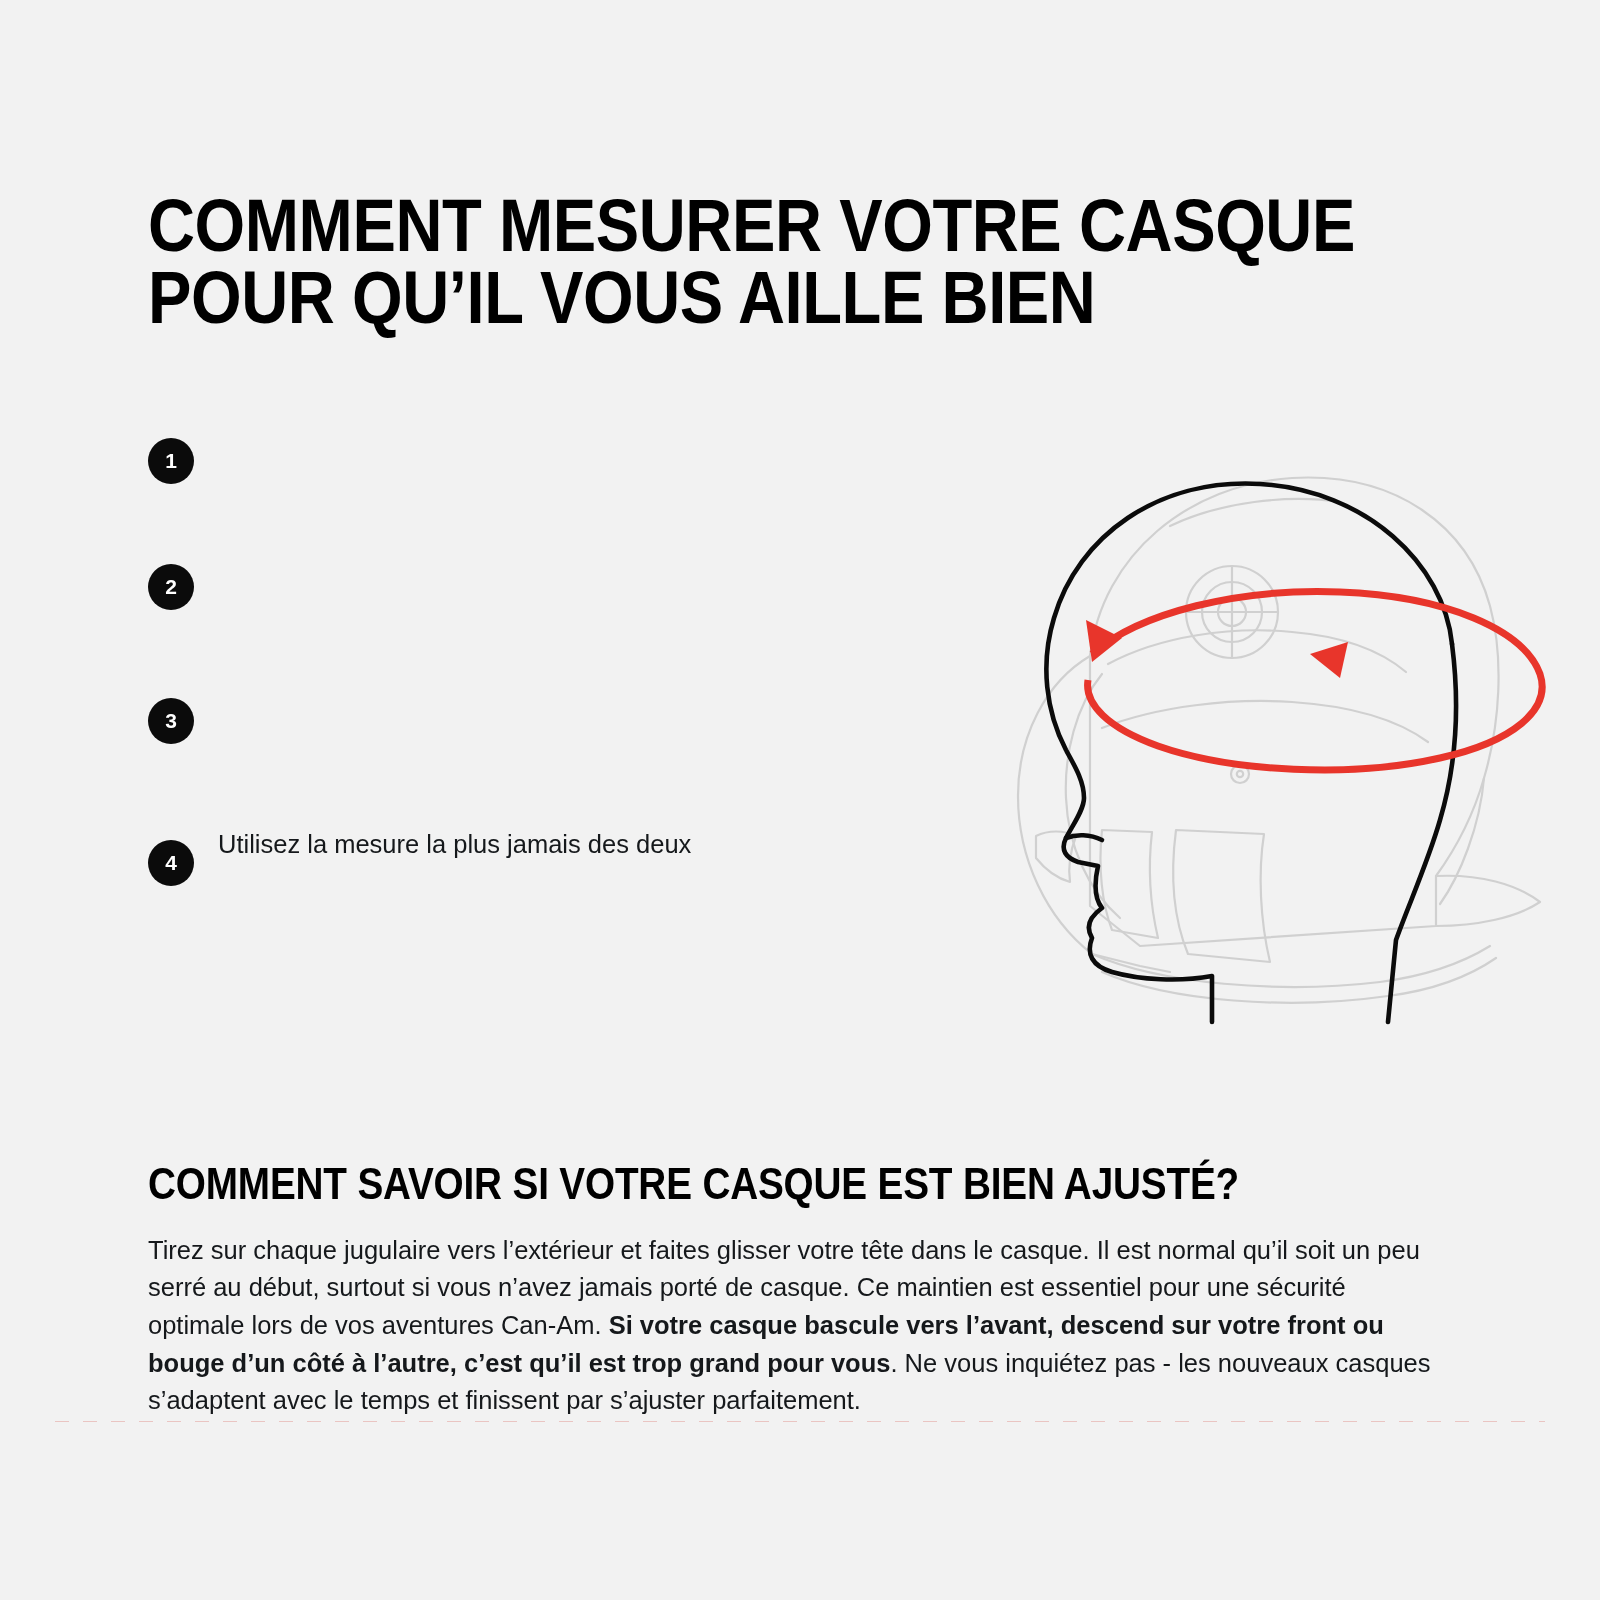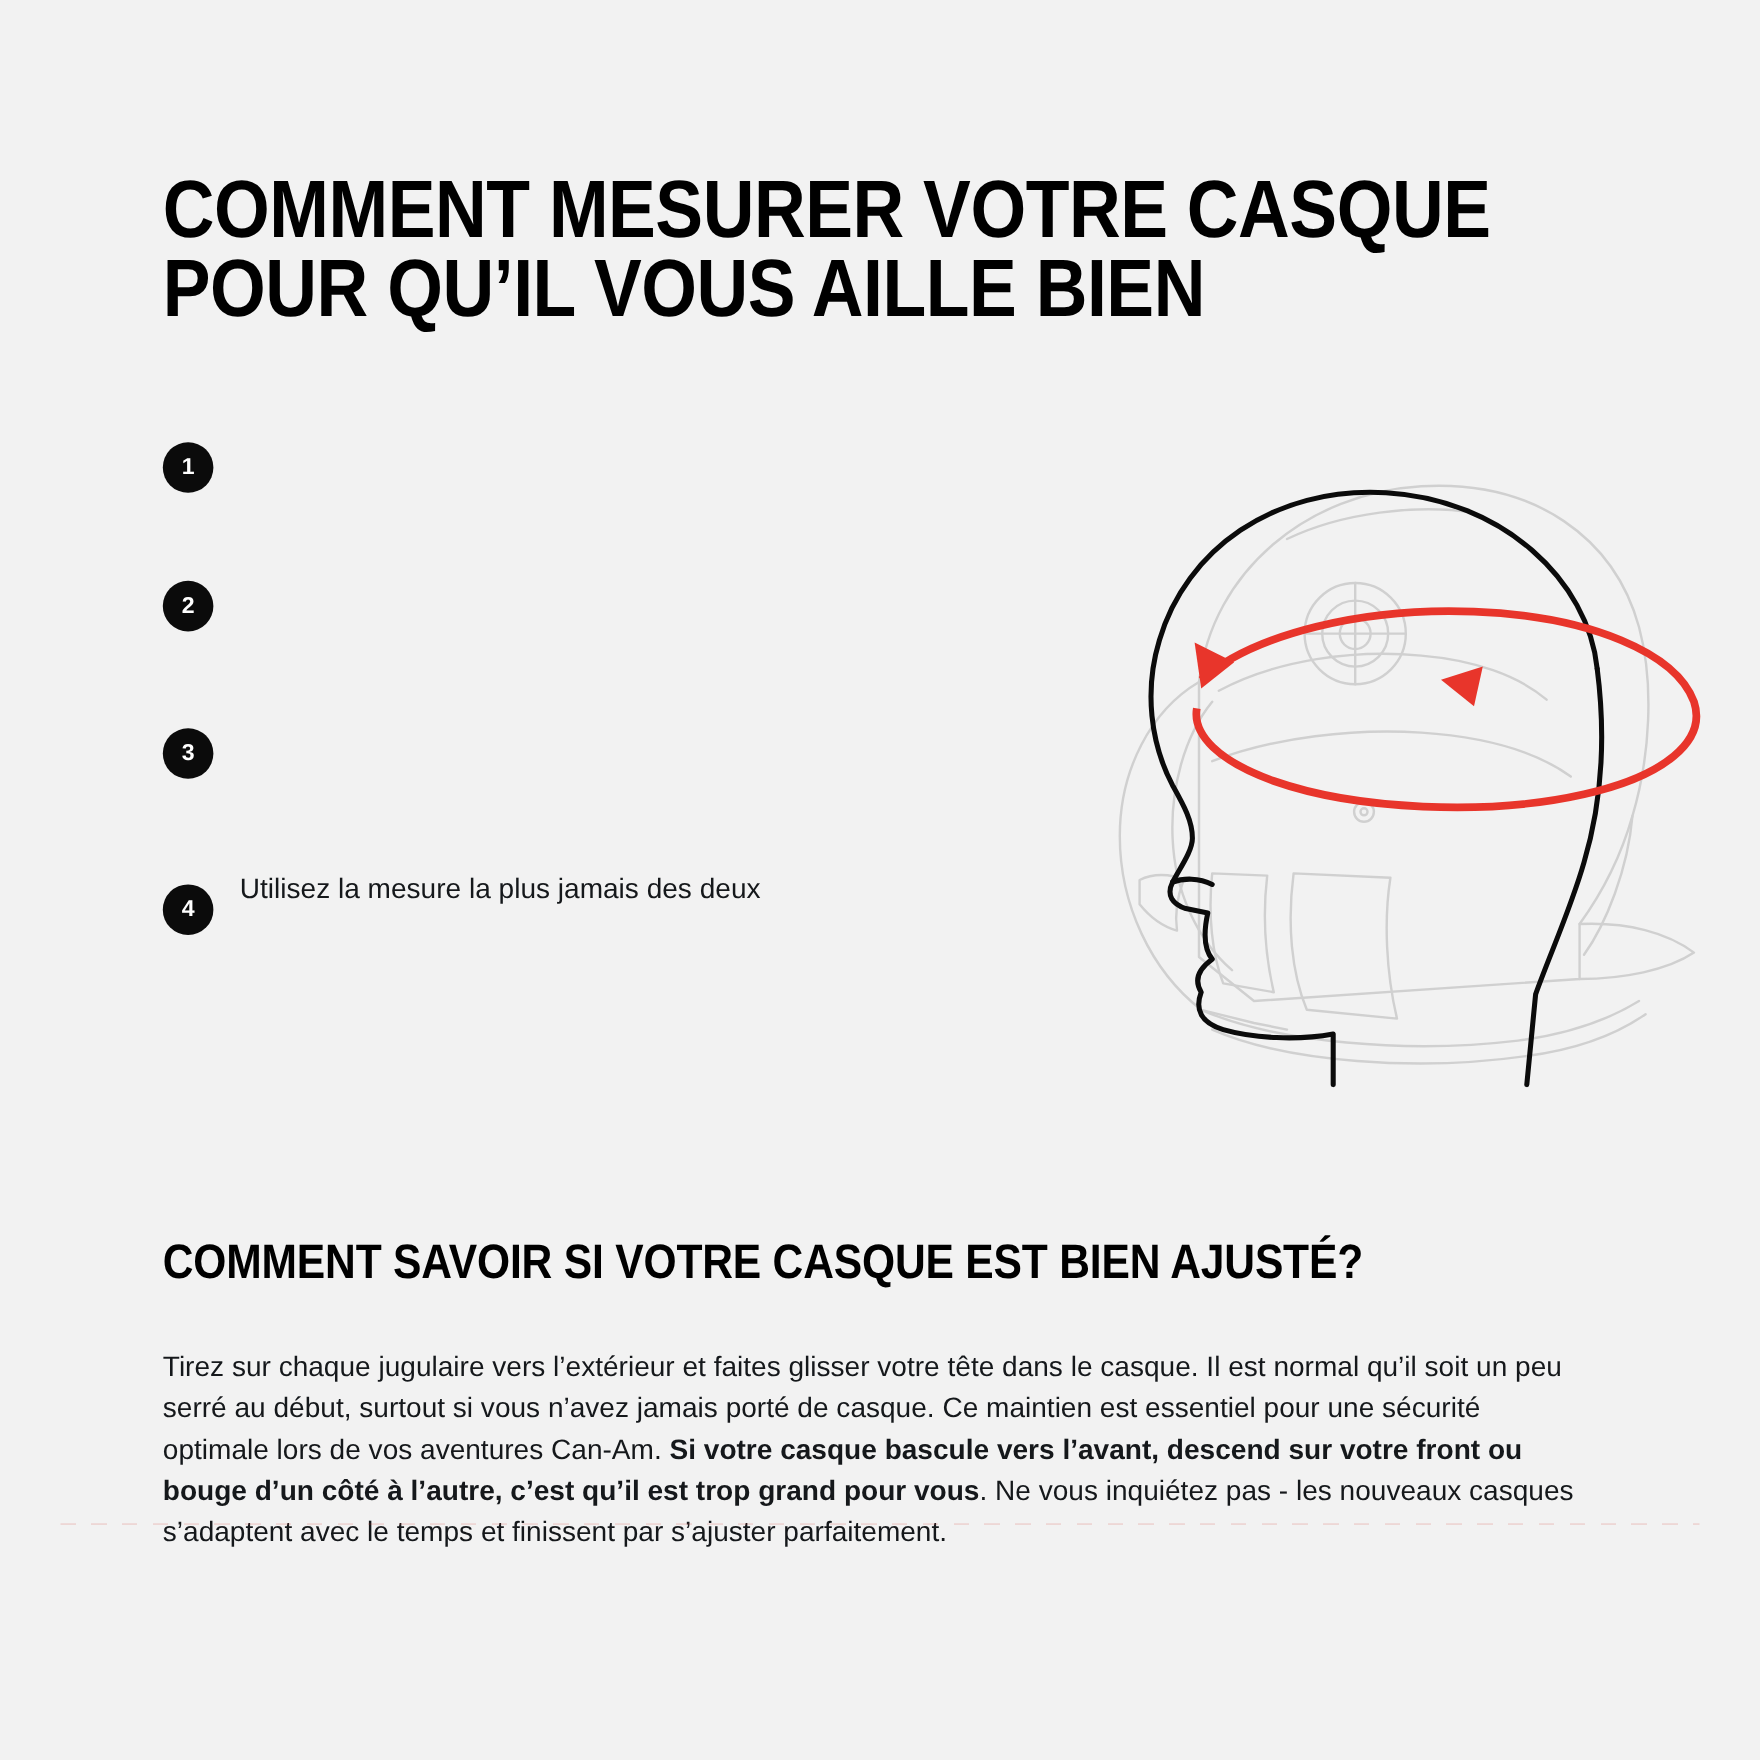--- a/index.html
+++ b/index.html
@@ -12,20 +12,21 @@
     background: #f2f2f2;
     font-family: "Liberation Sans", sans-serif;
     color: #111111;
     overflow: hidden;
     position: relative;
   }
   .page {
     position: relative;
     width: 1600px;
     height: 1349px;
+    margin-top: 36px;
   }
 
   
   .headline {
     position: absolute;
     left: 148px;
     top: 104px;
     width: 1180px;
     font-family: "Liberation Sans Narrow", "Liberation Sans", sans-serif;
     font-weight: bold;
@@ -110,21 +111,21 @@
     color: #000000;
     transform: scaleX(0.88);
     transform-origin: left top;
     white-space: nowrap;
   }
 
   
   .body-copy {
     position: absolute;
     left: 148px;
-    top: 1199px;
+    top: 1170px;
     width: 1285px;
     font-size: 25.5px;
     line-height: 1.48;
     color: #15181b;
   }
   .body-copy b { font-weight: bold; }
 
   
   .dotted-rule {
     position: absolute;

